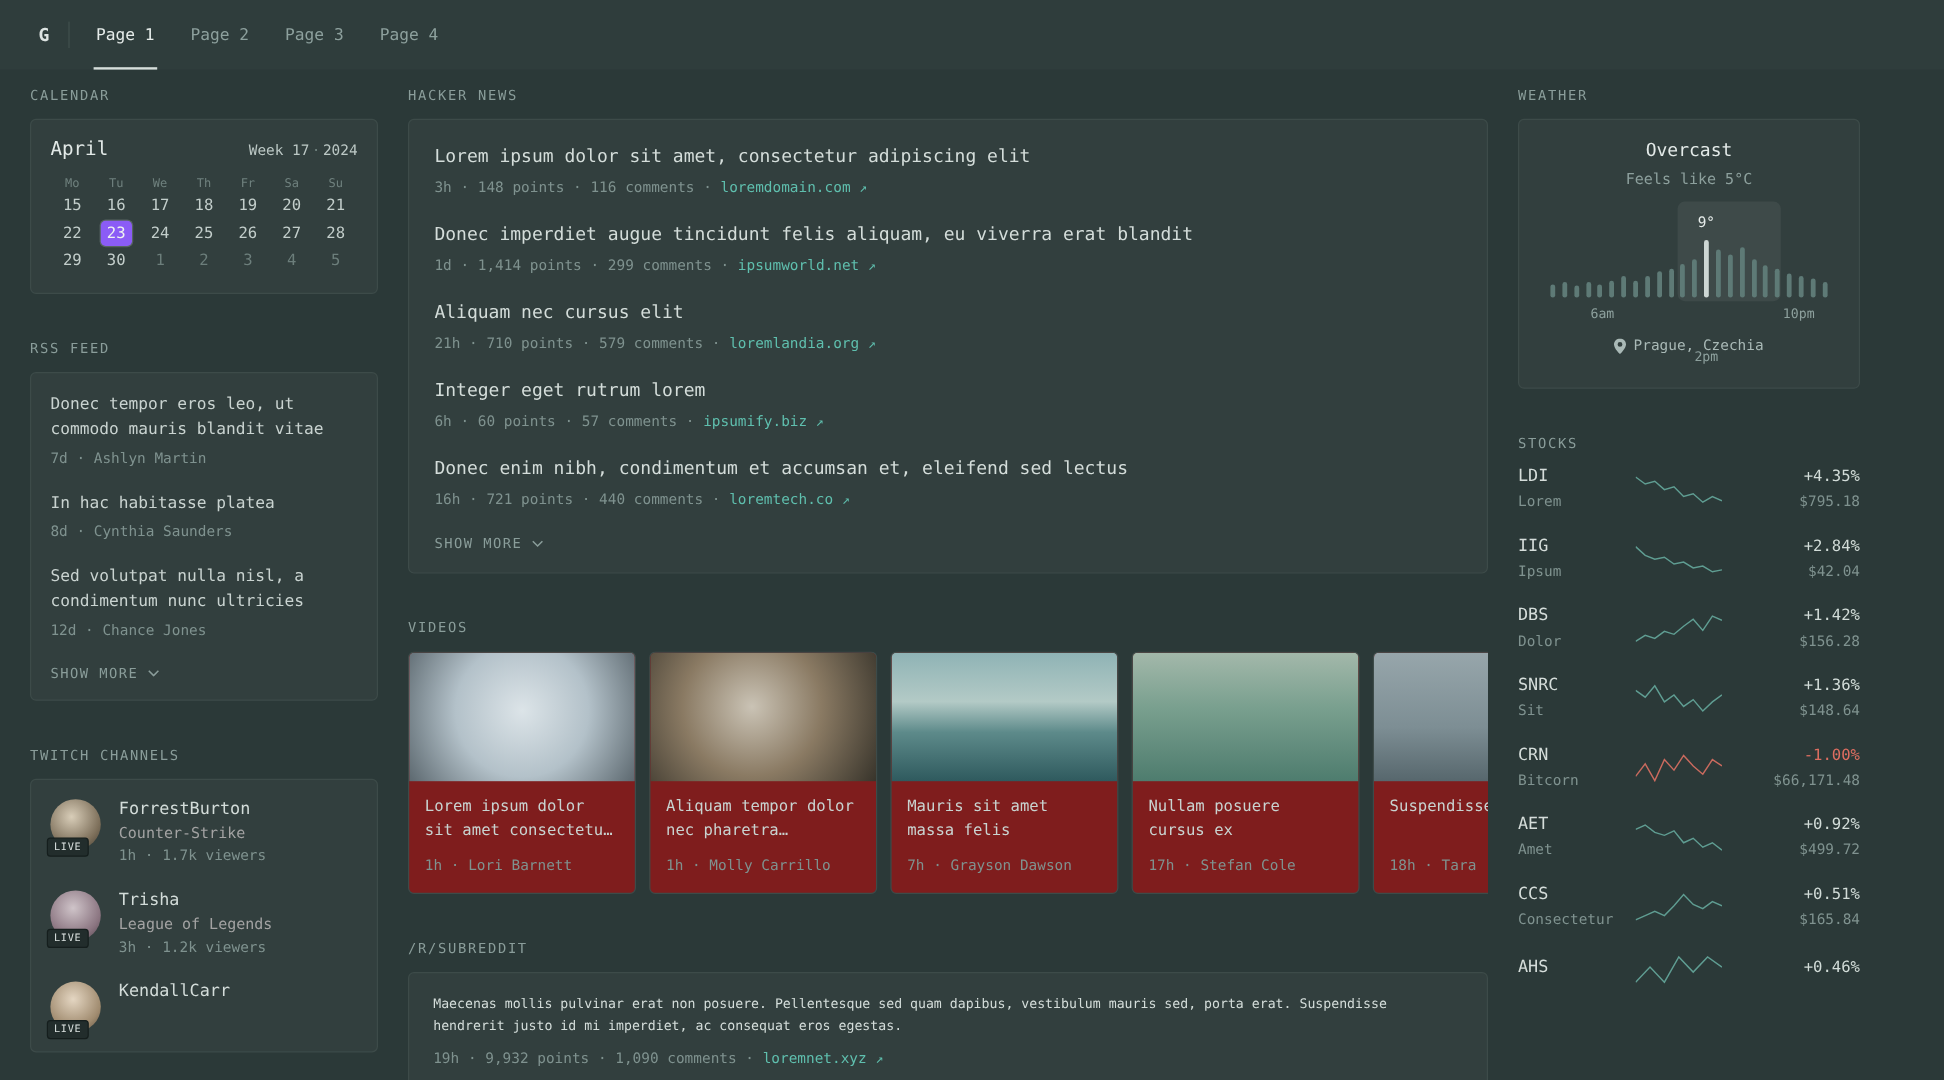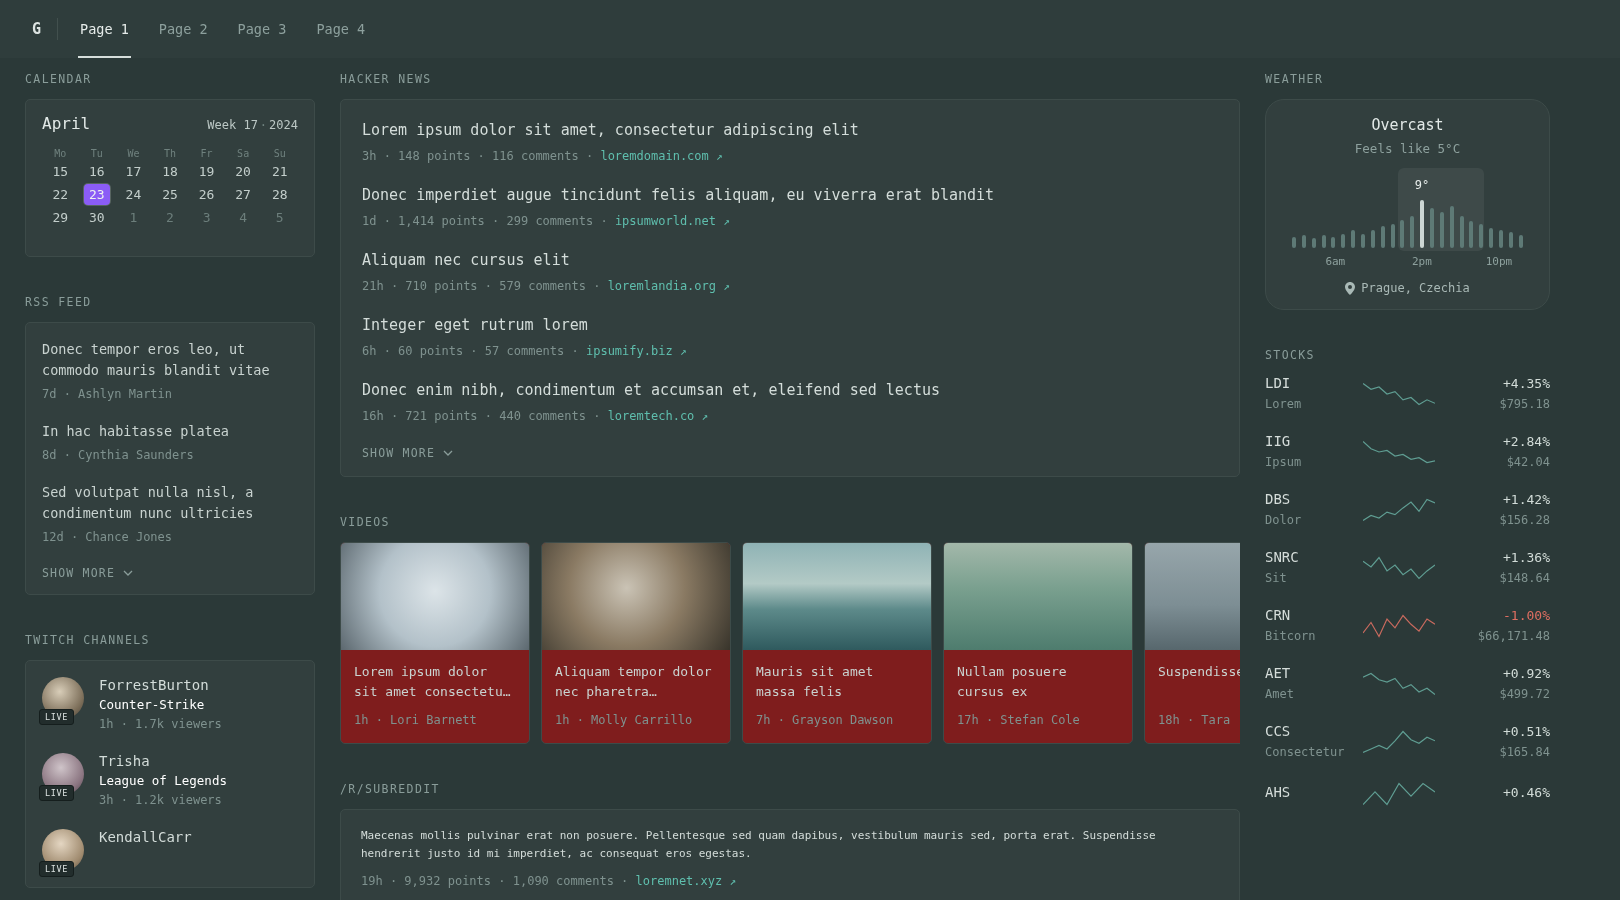--- a/index.html
+++ b/index.html
@@ -21,21 +21,21 @@
   
   .content{display:grid;grid-template-columns:290px 900px 285px;column-gap:25px;padding:14px 0 0 25px;align-items:start;}
   .widget{margin-bottom:38px;}
   .widget-title{font-size:11.5px;letter-spacing:1.4px;color:#8a9d9a;margin-bottom:13px;}
   .card{background:#323f3e;border:1px solid #3d4b49;border-radius:5px;}
   .meta{font-size:12px;color:#7f928f;line-height:1.5;}
   .domain-link{color:#5fbfae;cursor:pointer;}
   .ext-arrow{font-size:11px;}
   .show-more{display:inline-flex;align-items:center;gap:8px;font-size:11.5px;letter-spacing:1.2px;color:#8a9d9a;cursor:pointer;margin-top:2px;}
   
-  .calendar-card{padding:14px 16px 28px;}
+  .calendar-card{padding:14px 16px 16px;}
   .cal-head{display:flex;justify-content:space-between;align-items:baseline;margin-bottom:15px;}
   .cal-month{font-size:16px;color:#e2e9e7;}
   .cal-week{font-size:12px;color:#bcc8c5;}
   .cal-week .sep{color:#6f817e;padding:0 2px;}
   .cal-grid{display:grid;grid-template-columns:repeat(7,1fr);row-gap:2px;justify-items:center;align-items:center;}
   .dow{font-size:10px;color:#6f817e;}
   .day{font-size:13px;color:#c3cecb;width:26px;height:21px;display:flex;align-items:center;justify-content:center;border-radius:4px;}
   .day.out{color:#6c7e7b;}
   .day.sel{background:#8b5cf6;color:#eef2f0;box-shadow:0 0 0 1px #576461;}
   
@@ -45,42 +45,42 @@
   
   .twitch-card{padding:16px;}
   .tw-row{display:flex;gap:15px;margin-bottom:20px;}
   .tw-row:last-child{margin-bottom:0;}
   .avatar{position:relative;width:42px;height:42px;border-radius:50%;flex-shrink:0;}
   .av-1{background:radial-gradient(circle at 42% 35%,#d8cdb8,#7d6f5a 65%,#3f3a30);}
   .av-2{background:radial-gradient(circle at 45% 35%,#cfc4c9,#8a7480 65%,#4a3e46);}
   .av-3{background:radial-gradient(circle at 45% 35%,#e4d6c2,#a08b6f 65%,#55483a);}
   .live-badge{position:absolute;left:-3px;bottom:-6px;background:#222d2c;border:1px solid #151e1d;color:#dbe2e0;font-size:8.5px;letter-spacing:.6px;padding:2px 5px;border-radius:3px;}
   .tw-name{font-size:14px;color:#d3dcd9;margin-bottom:4px;cursor:pointer;}
-  .tw-cat{font-size:12.5px;color:#ffffff;margin-bottom:3px;}
+  .tw-cat{font-size:12.5px;color:#a3a3a3;margin-bottom:3px;}
   
   .hn-card{padding:19px 21px 16px;}
   .hn-item{margin-bottom:19px;}
   .hn-title{font-size:15px;color:#d4ddda;margin-bottom:5px;line-height:1.5;cursor:pointer;}
   
   .videos-row{display:flex;gap:11px;overflow:hidden;}
   .video-card{width:190px;flex:0 0 190px;background:#7f1d1d;border:1px solid #3d4b49;border-radius:5px;overflow:hidden;cursor:pointer;}
   .thumb{height:107px;}
   .thumb-1{background:radial-gradient(circle at 50% 45%,#dce4e8 0%,#b3c1c9 50%,#5c686f 100%);}
   .thumb-2{background:radial-gradient(circle at 45% 42%,#cac3b5 0%,#8a7a63 48%,#38342b 100%);}
   .thumb-3{background:linear-gradient(180deg,#8fb3b5 0%,#b3cac6 38%,#5d8a8a 62%,#2f5a5e 100%);}
   .thumb-4{background:linear-gradient(180deg,#a3b8aa 0%,#7aa08f 42%,#4e7c6e 100%);}
   .thumb-5{background:linear-gradient(180deg,#97a6ab 0%,#7d8e94 58%,#57676d 100%);}
   .video-body{padding:12px 13px 14px;}
   .video-title{font-size:13px;color:#c9d3d0;line-height:1.55;min-height:40px;}
   .video-meta{margin-top:9px;}
   
   .reddit-card{padding:17px 20px 16px;}
   .reddit-body{font-size:11px;color:#d4ddda;line-height:1.62;margin-bottom:9px;cursor:pointer;}
   
-  .weather-card{padding:16px 16px 14px;text-align:center;border-radius:19px;}
+  .weather-card{padding:16px 16px 28px;text-align:center;}
   .w-cond{font-size:15px;color:#e3eae8;margin-bottom:7px;}
   .w-feels{font-size:12.5px;color:#8da09d;}
   .weather-chart{position:relative;height:74px;margin:18px 10px 0;}
   .bars{position:absolute;left:0;right:0;bottom:0;display:flex;align-items:flex-end;justify-content:space-between;}
   .bar{width:4px;border-radius:2px;background:#5e7a76;}
   .bar.cur{background:#cdd7d4;}
   .day-highlight{position:absolute;top:-6px;bottom:-3px;background:rgba(222,232,229,0.07);border-radius:6px;}
   .cur-temp{position:absolute;transform:translateX(-50%);font-size:12px;color:#e8eeec;}
   .weather-times{position:relative;height:15px;margin:7px 10px 0;}
   .time-label{position:absolute;transform:translateX(-50%);font-size:11px;color:#8da09d;white-space:nowrap;}
@@ -337,21 +337,21 @@
               <div class="bar" style="height: 24px;"></div>
               <div class="bar" style="height: 20px;"></div>
               <div class="bar" style="height: 18px;"></div>
               <div class="bar" style="height: 16px;"></div>
               <div class="bar" style="height: 13px;"></div>
             </div>
             <div class="cur-temp" style="left: 56.25%; bottom: 56px;">9°</div>
           </div>
         <div class="weather-times">
             <span class="time-label" style="left: 18.75%;">6am</span>
-            <span class="time-label" style="left: 56.25%;">2pm</span>
+            <span class="time-label" style="left: 56.25%; margin-top: 36px;">2pm</span>
             <span class="time-label" style="left: 89.5833%;">10pm</span>
           </div>
         <div class="w-loc">
           <svg width="10" height="13" viewBox="0 0 10 13">
               <path d="M5 0C2.2 0 0 2.2 0 5c0 3.5 5 8 5 8s5-4.5 5-8C10 2.2 7.8 0 5 0zm0 7A2 2 0 115 3a2 2 0 010 4z" fill="#a9b9b6"></path>
             </svg>
           <span>Prague, Czechia</span>
         </div>
       </div>
     </div>

